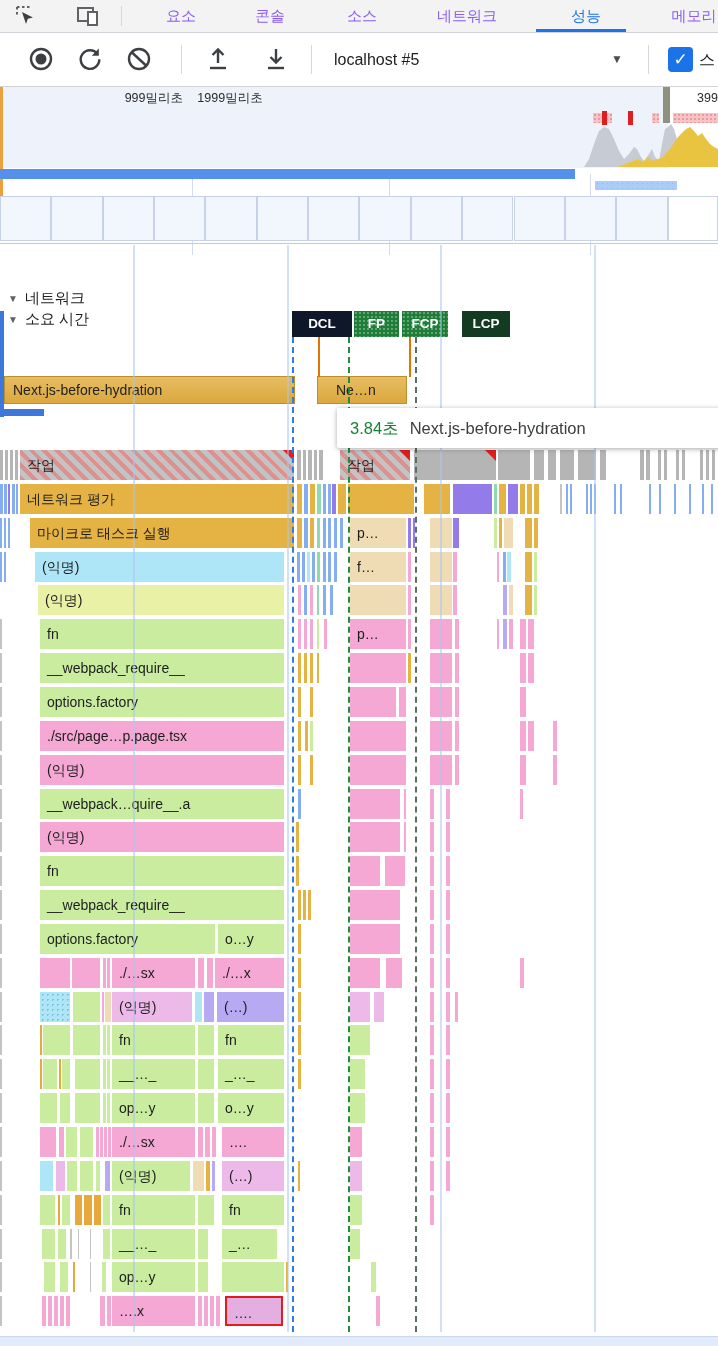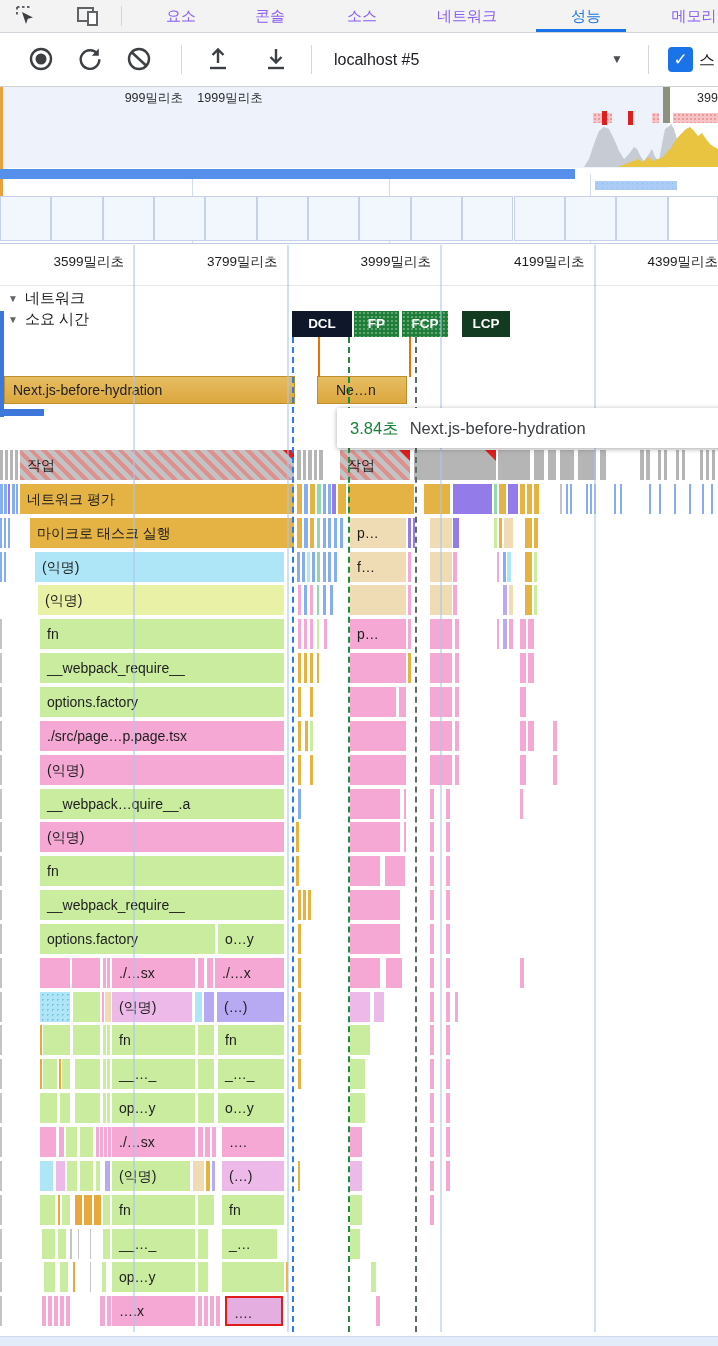--- a/index.html
+++ b/index.html
@@ -189,27 +189,20 @@
       <div class="frame-box" style="left: 308.1px; width: 51.35px;"></div>
       <div class="frame-box" style="left: 359.45px; width: 51.35px;"></div>
       <div class="frame-box" style="left: 410.8px; width: 51.35px;"></div>
       <div class="frame-box" style="left: 462.15px; width: 51.35px;"></div>
       <div class="frame-box" style="left: 513.5px; width: 51.35px;"></div>
       <div class="frame-box" style="left: 564.85px; width: 51.35px;"></div>
       <div class="frame-box" style="left: 616.2px; width: 51.35px;"></div>
       <div class="frame-box plain" style="left: 667.55px; width: 50.45px;"></div>
     </div>
 
-  <div id="ruler">
-      <div class="ruler-label" style="left: 0px; width: 124px; text-align: right;">3599밀리초</div>
-      <div class="ruler-label" style="left: 0px; width: 277.5px; text-align: right;">3799밀리초</div>
-      <div class="ruler-label" style="left: 0px; width: 431px; text-align: right;">3999밀리초</div>
-      <div class="ruler-label" style="left: 0px; width: 584.5px; text-align: right;">4199밀리초</div>
-      <div class="ruler-label" style="left: 0px; width: 718px; text-align: right;">4399밀리초</div>
-    </div>
 
   <div id="lines-host">
       <div class="gridline" style="left: 133px; top: 245px; height: 1087px;"></div>
       <div class="gridline" style="left: 286.5px; top: 245px; height: 1087px;"></div>
       <div class="gridline" style="left: 440px; top: 245px; height: 1087px;"></div>
       <div class="gridline" style="left: 593.5px; top: 245px; height: 1087px;"></div>
       <div class="dashline" style="left: 292px; top: 337px; height: 995px; border-color: rgb(43, 125, 233);"></div>
       <div class="dashline" style="left: 348px; top: 337px; height: 995px; border-color: rgb(30, 142, 62);"></div>
       <div class="dashline" style="left: 415px; top: 337px; height: 995px; border-color: rgb(91, 110, 96);"></div>
       <div class="markline" style="left: 318px; top: 337px; height: 40px;"></div>

